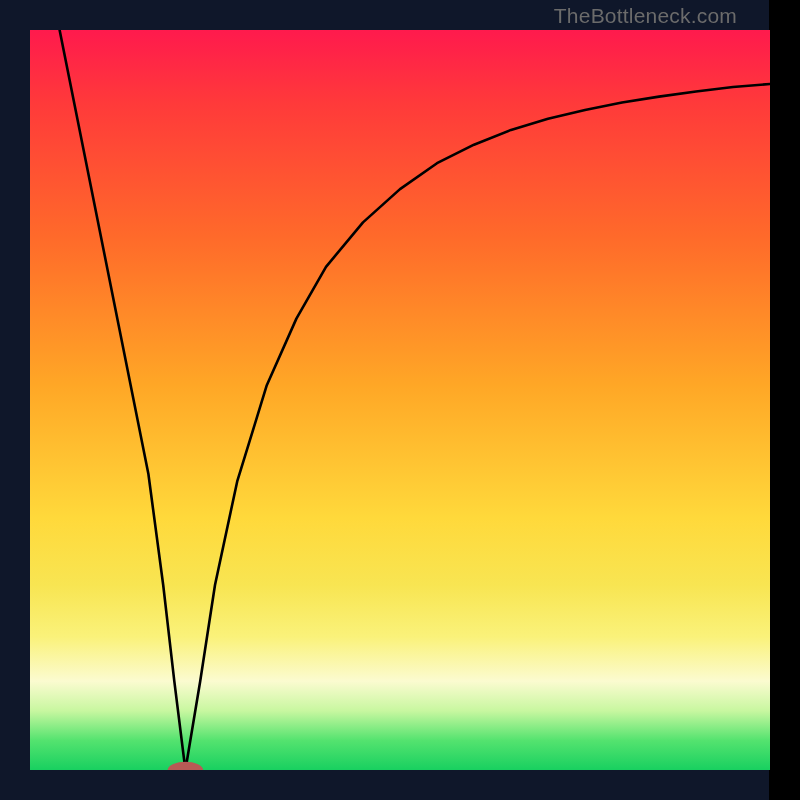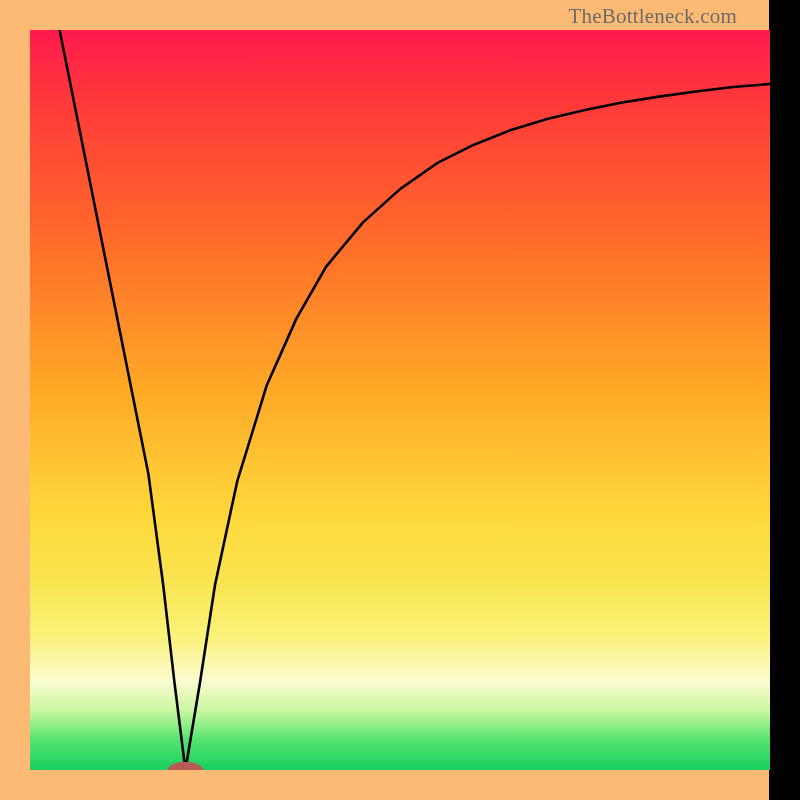--- a/index.html
+++ b/index.html
@@ -8,22 +8,21 @@
     width: 800px;
     height: 800px;
     background: #000;
     font-family: Arial, Helvetica, sans-serif;
     overflow: hidden;
   }
   .frame {
     position: relative;
     width: 769px;
     height: 800px;
-    background: #fdba74;
-    font-family: Liberation Serif, serif;
+    background: #0f172a;
   }
   .plot-area {
     position: absolute;
     left: 30px;
     top: 30px;
     width: 740px;
     height: 740px;
     background: linear-gradient(to bottom,
       #ff1a4d 0%,
       #ff3a3a 10%,

